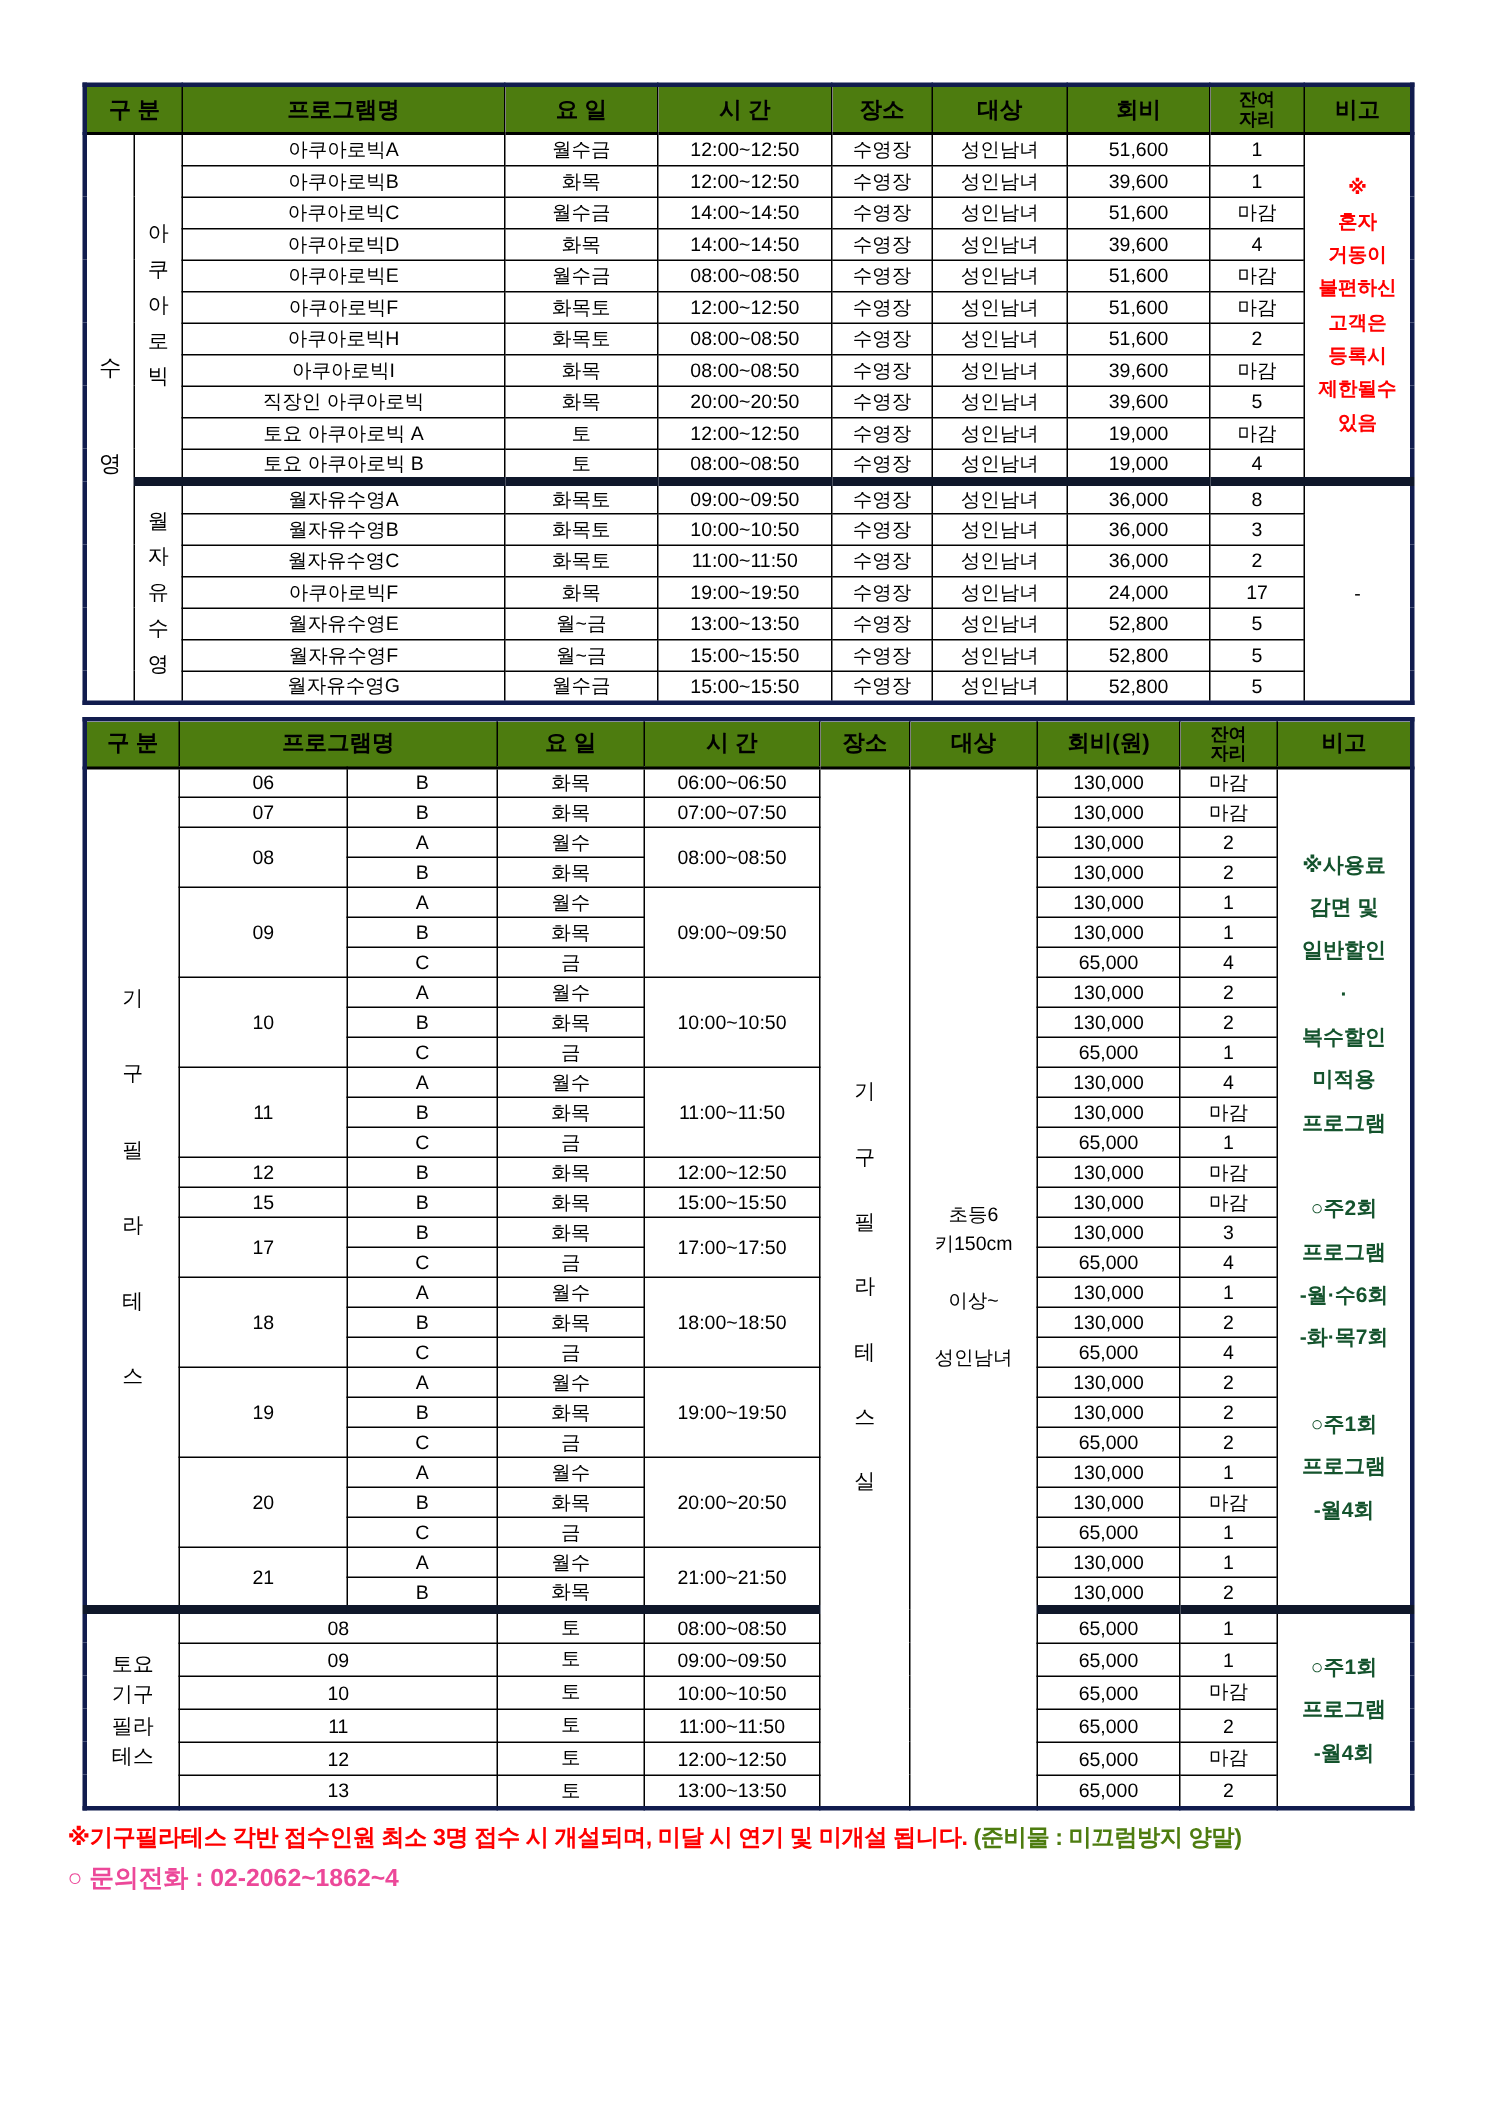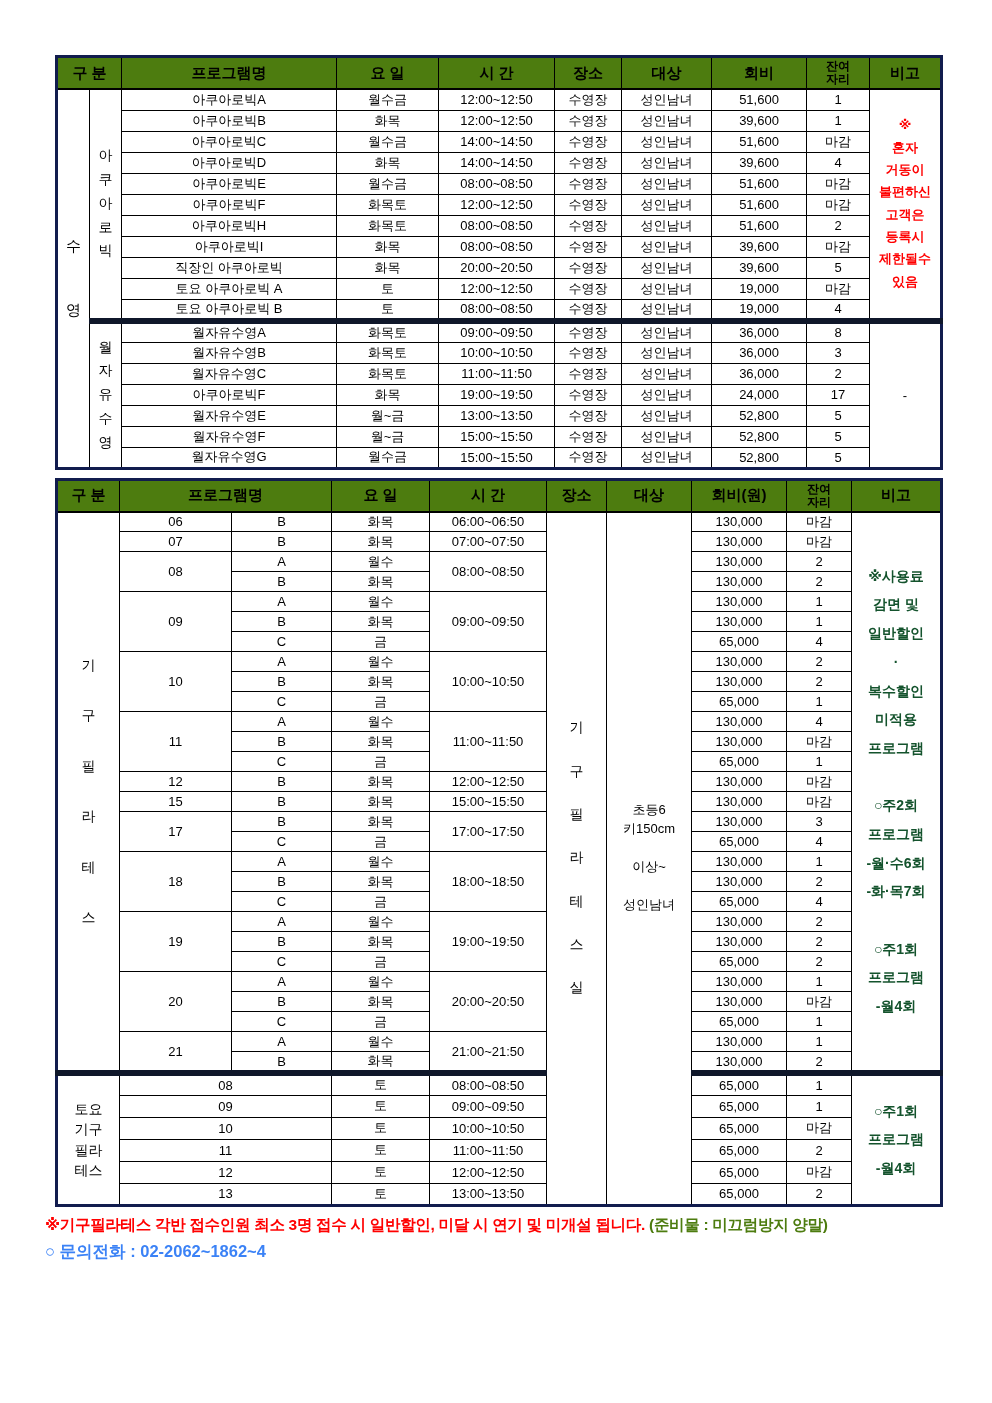--- a/index.html
+++ b/index.html
@@ -31,21 +31,21 @@
   .note-red-small { color:#ff0000; font-weight:bold; font-size:13px; line-height:1.72; }
   .note-red-big   { color:#14532d; font-weight:bold; font-size:14px; line-height:2.05; }
   .note-plain     { color:#000; font-size:13px; }
 
   .target-cell { white-space:pre-line; font-size:13px; line-height:1.45;margin-top:41px; }
 
   .footer { margin:8px 0 0 -10px; }
   .f-line1 { font-size:15.5px; font-weight:bold; letter-spacing:-0.3px; }
   .f-red  { color:#ff0000; }
   .f-blue { color:#4d7c0f; }
-  .f-line2 { font-size:16.5px; font-weight:bold; margin-top:5px; color:#3b82f6; }
+  .f-line2 { font-size:16.5px; font-weight:bold; margin-top:5px; color:#ec4899; }
 </style>
 </head>
 <body>
 
 <div class="page">
 
   <table id="t1">
     <colgroup>
       <col style="width:33px">
         <col style="width:32px">
@@ -563,19 +563,19 @@
           <td>토</td>
           <td>13:00~13:50</td>
           <td>65,000</td>
           <td>2</td>
         </tr>
       </tbody>
   </table>
 
   <div class="footer">
     <div class="f-line1">
-      <span class="f-red">※기구필라테스 각반 접수인원 최소 3명 접수 시 일반할인, 미달 시 연기 및 미개설 됩니다.</span>
+      <span class="f-red">※기구필라테스 각반 접수인원 최소 3명 접수 시 개설되며, 미달 시 연기 및 미개설 됩니다.</span>
       <span class="f-blue">(준비물 : 미끄럼방지 양말)</span>
     </div>
     <div class="f-line2">○ 문의전화 : 02-2062~1862~4</div>
   </div>
 
 </div>
 
 </body></html>

